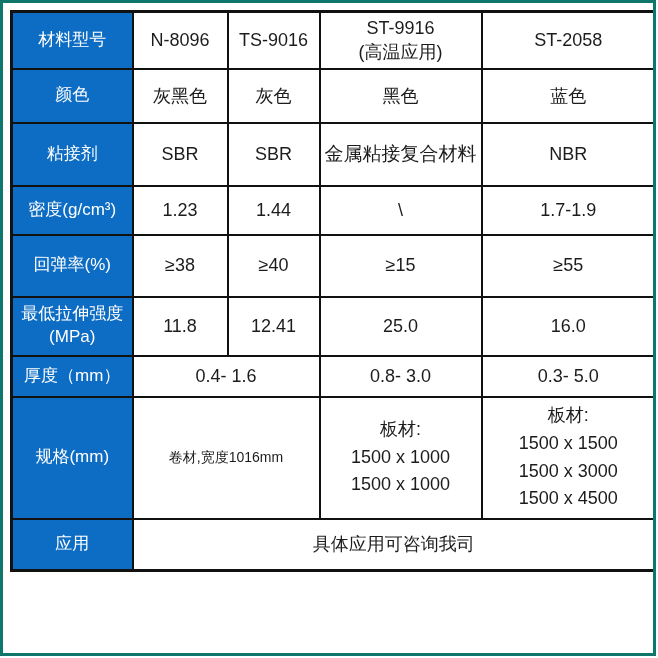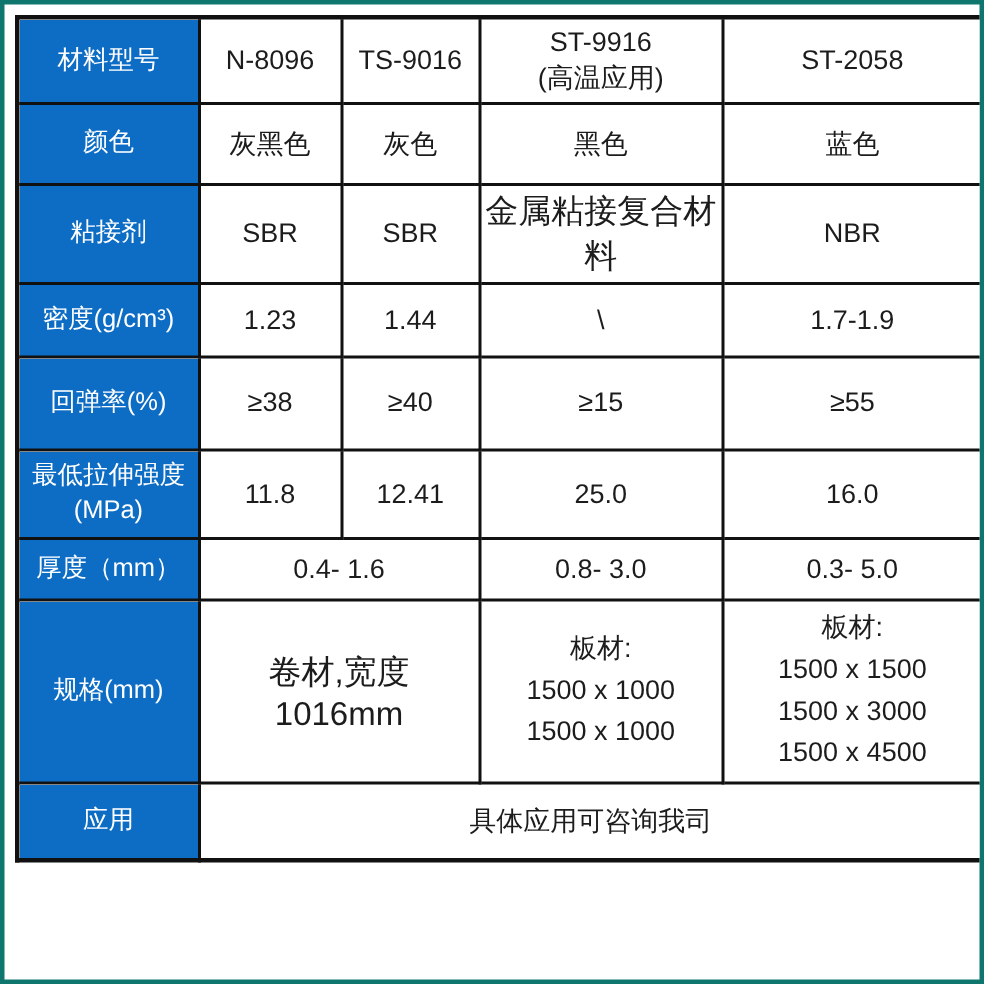--- a/index.html
+++ b/index.html
@@ -71,21 +71,21 @@
       <td class="val">灰黑色</td>
       <td class="val">灰色</td>
       <td class="val">黑色</td>
       <td class="val">蓝色</td>
     </tr>
 
     <tr style="height:63px">
       <th class="rowlabel">粘接剂</th>
       <td class="val">SBR</td>
       <td class="val">SBR</td>
-      <td class="val" style="font-size:22px">金属粘接复合材料</td>
+      <td class="val" style="font-size:19px">金属粘接复合材料</td>
       <td class="val">NBR</td>
     </tr>
 
     <tr style="height:49px">
       <th class="rowlabel">密度(g/cm³)</th>
       <td class="val">1.23</td>
       <td class="val">1.44</td>
       <td class="val">\</td>
       <td class="val">1.7-1.9</td>
     </tr>
@@ -110,21 +110,21 @@
 
     <tr style="height:41px">
       <th class="rowlabel">厚度（mm）</th>
       <td class="val" colspan="2">0.4- 1.6</td>
       <td class="val">0.8- 3.0</td>
       <td class="val">0.3- 5.0</td>
     </tr>
 
     <tr style="height:122px">
       <th class="rowlabel">规格(mm)</th>
-      <td class="val" colspan="2" style="font-size:22px">卷材,宽度1016mm</td>
+      <td class="val" colspan="2" style="font-size:14px">卷材,宽度1016mm</td>
       <td class="val ml">板材:
 1500 x 1000
 1500 x 1000</td>
       <td class="val ml">板材:
 1500 x 1500
 1500 x 3000
 1500 x 4500</td>
     </tr>
 
     <tr style="height:52px">

